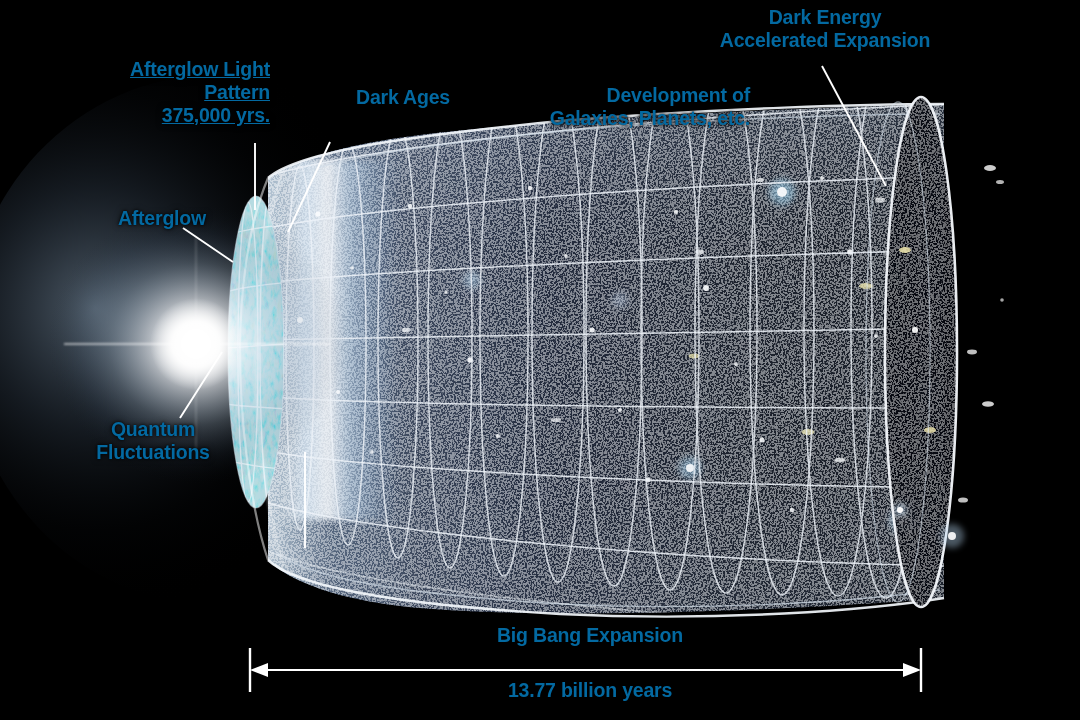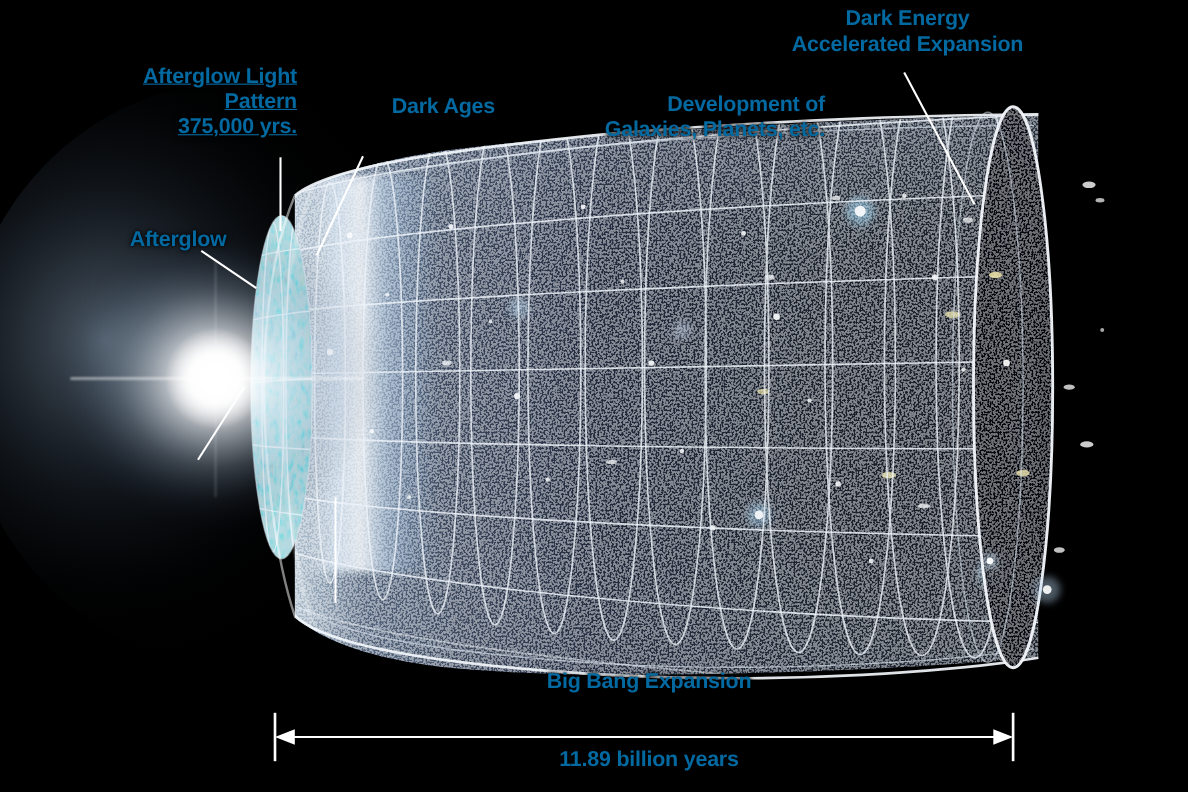--- a/index.html
+++ b/index.html
@@ -33,21 +33,21 @@
   .lbl.c{text-align:center;}
   .lbl.l{text-align:right;}
 
   #lbl-afterglow{ left:76px;  top:58px;  width:194px;text-decoration:underline; }
   #lbl-darkages { left:300px; top:86px;  width:150px; }
   #lbl-dev      { left:490px; top:84px;  width:260px; }
   #lbl-darkenergy{left:690px; top:6px;   width:270px; }
   #lbl-inflation{ left:96px;  top:207px; width:110px; }
   #lbl-quantum  { left:88px;  top:418px; width:130px; }
   #lbl-stars    { left:292px; top:555px; width:250px; }
-  #lbl-bigbang  { left:390px; top:608px; width:400px; }
+  #lbl-bigbang  { left:390px; top:624px; width:400px; }
   #lbl-years    { left:410px; top:679px; width:360px; }
 </style>
 </head>
 <body>
 
 <div id="stage">
 
   <svg class="layer" viewBox="0 0 1080 720">
     <defs>
 
@@ -344,19 +344,21 @@
   <div class="lbl l" id="lbl-darkages">Dark Ages</div>
 
   <div class="lbl l" id="lbl-dev">Development of
 Galaxies, Planets, etc.</div>
 
   <div class="lbl c" id="lbl-darkenergy">Dark Energy
 Accelerated Expansion</div>
 
   <div class="lbl l" id="lbl-inflation">Afterglow</div>
 
+  <div class="lbl c" id="lbl-quantum">Quantum
+Fluctuations</div>
 
 
   <div class="lbl c" id="lbl-bigbang">Big Bang Expansion</div>
 
-  <div class="lbl c" id="lbl-years">11.89 billion years</div>
+  <div class="lbl c" id="lbl-years">13.77 billion years</div>
 
 </div>
 
 </body></html>

